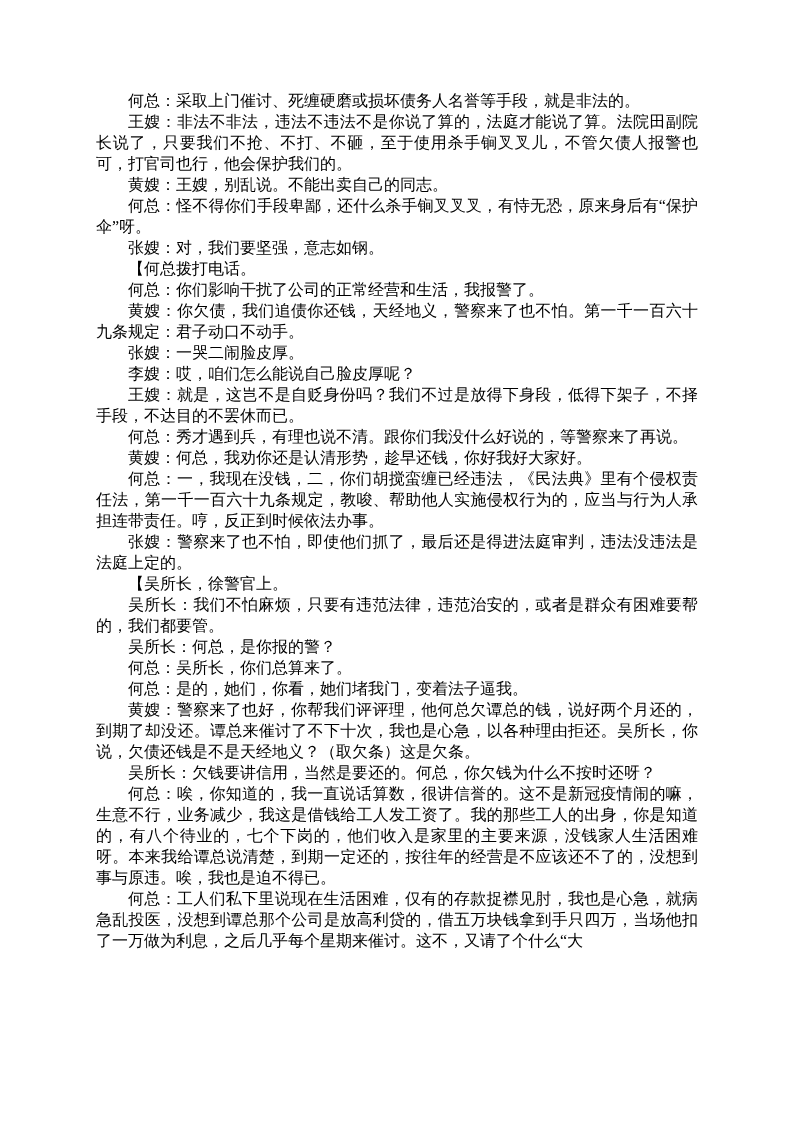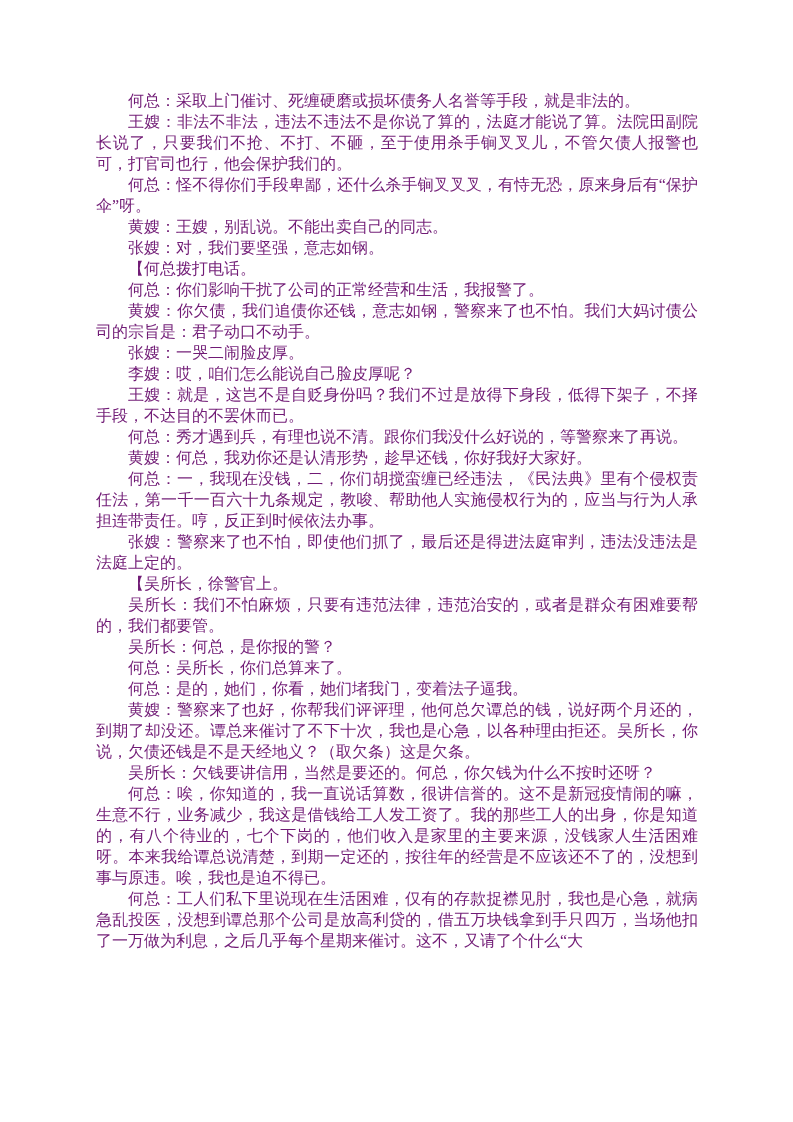--- a/index.html
+++ b/index.html
@@ -13,45 +13,45 @@
     height: 1122px;
     background: #ffffff;
     overflow: hidden;
     font-family: "Liberation Serif", "DejaVu Serif", serif;
   }
   .text-block {
     position: absolute;
     left: 96px;
     top: 90px;
     width: 602px;
-    color: #701a75;
+    color: #000000;
     font-size: 16px;
     line-height: 21px;
     text-align: justify;
   }
   .text-block p {
     margin: 0;
     padding: 0;
     text-indent: 2em;
     word-break: break-all;
   }
 </style>
 </head>
 <body>
 
 <div class="page">
   <div class="text-block">
     <p>何总：采取上门催讨、死缠硬磨或损坏债务人名誉等手段，就是非法的。</p>
     <p>王嫂：非法不非法，违法不违法不是你说了算的，法庭才能说了算。法院田副院长说了，只要我们不抢、不打、不砸，至于使用杀手锏叉叉儿，不管欠债人报警也可，打官司也行，他会保护我们的。</p>
+    <p>黄嫂：王嫂，别乱说。不能出卖自己的同志。</p>
     <p>何总：怪不得你们手段卑鄙，还什么杀手锏叉叉叉，有恃无恐，原来身后有“保护伞”呀。</p>
-    <p>黄嫂：王嫂，别乱说。不能出卖自己的同志。</p>
     <p>张嫂：对，我们要坚强，意志如钢。</p>
     <p>【何总拨打电话。</p>
     <p>何总：你们影响干扰了公司的正常经营和生活，我报警了。</p>
-    <p>黄嫂：你欠债，我们追债你还钱，意志如钢，警察来了也不怕。我们大妈讨债公司的宗旨是：君子动口不动手。</p>
+    <p>黄嫂：你欠债，我们追债你还钱，天经地义，警察来了也不怕。第一千一百六十九条规定：君子动口不动手。</p>
     <p>张嫂：一哭二闹脸皮厚。</p>
     <p>李嫂：哎，咱们怎么能说自己脸皮厚呢？</p>
     <p>王嫂：就是，这岂不是自贬身份吗？我们不过是放得下身段，低得下架子，不择手段，不达目的不罢休而已。</p>
     <p>何总：秀才遇到兵，有理也说不清。跟你们我没什么好说的，等警察来了再说。</p>
     <p>黄嫂：何总，我劝你还是认清形势，趁早还钱，你好我好大家好。</p>
     <p>何总：一，我现在没钱，二，你们胡搅蛮缠已经违法，《民法典》里有个侵权责任法，第一千一百六十九条规定，教唆、帮助他人实施侵权行为的，应当与行为人承担连带责任。哼，反正到时候依法办事。</p>
     <p>张嫂：警察来了也不怕，即使他们抓了，最后还是得进法庭审判，违法没违法是法庭上定的。</p>
     <p>【吴所长，徐警官上。</p>
     <p>吴所长：我们不怕麻烦，只要有违范法律，违范治安的，或者是群众有困难要帮的，我们都要管。</p>
     <p>吴所长：何总，是你报的警？</p>

